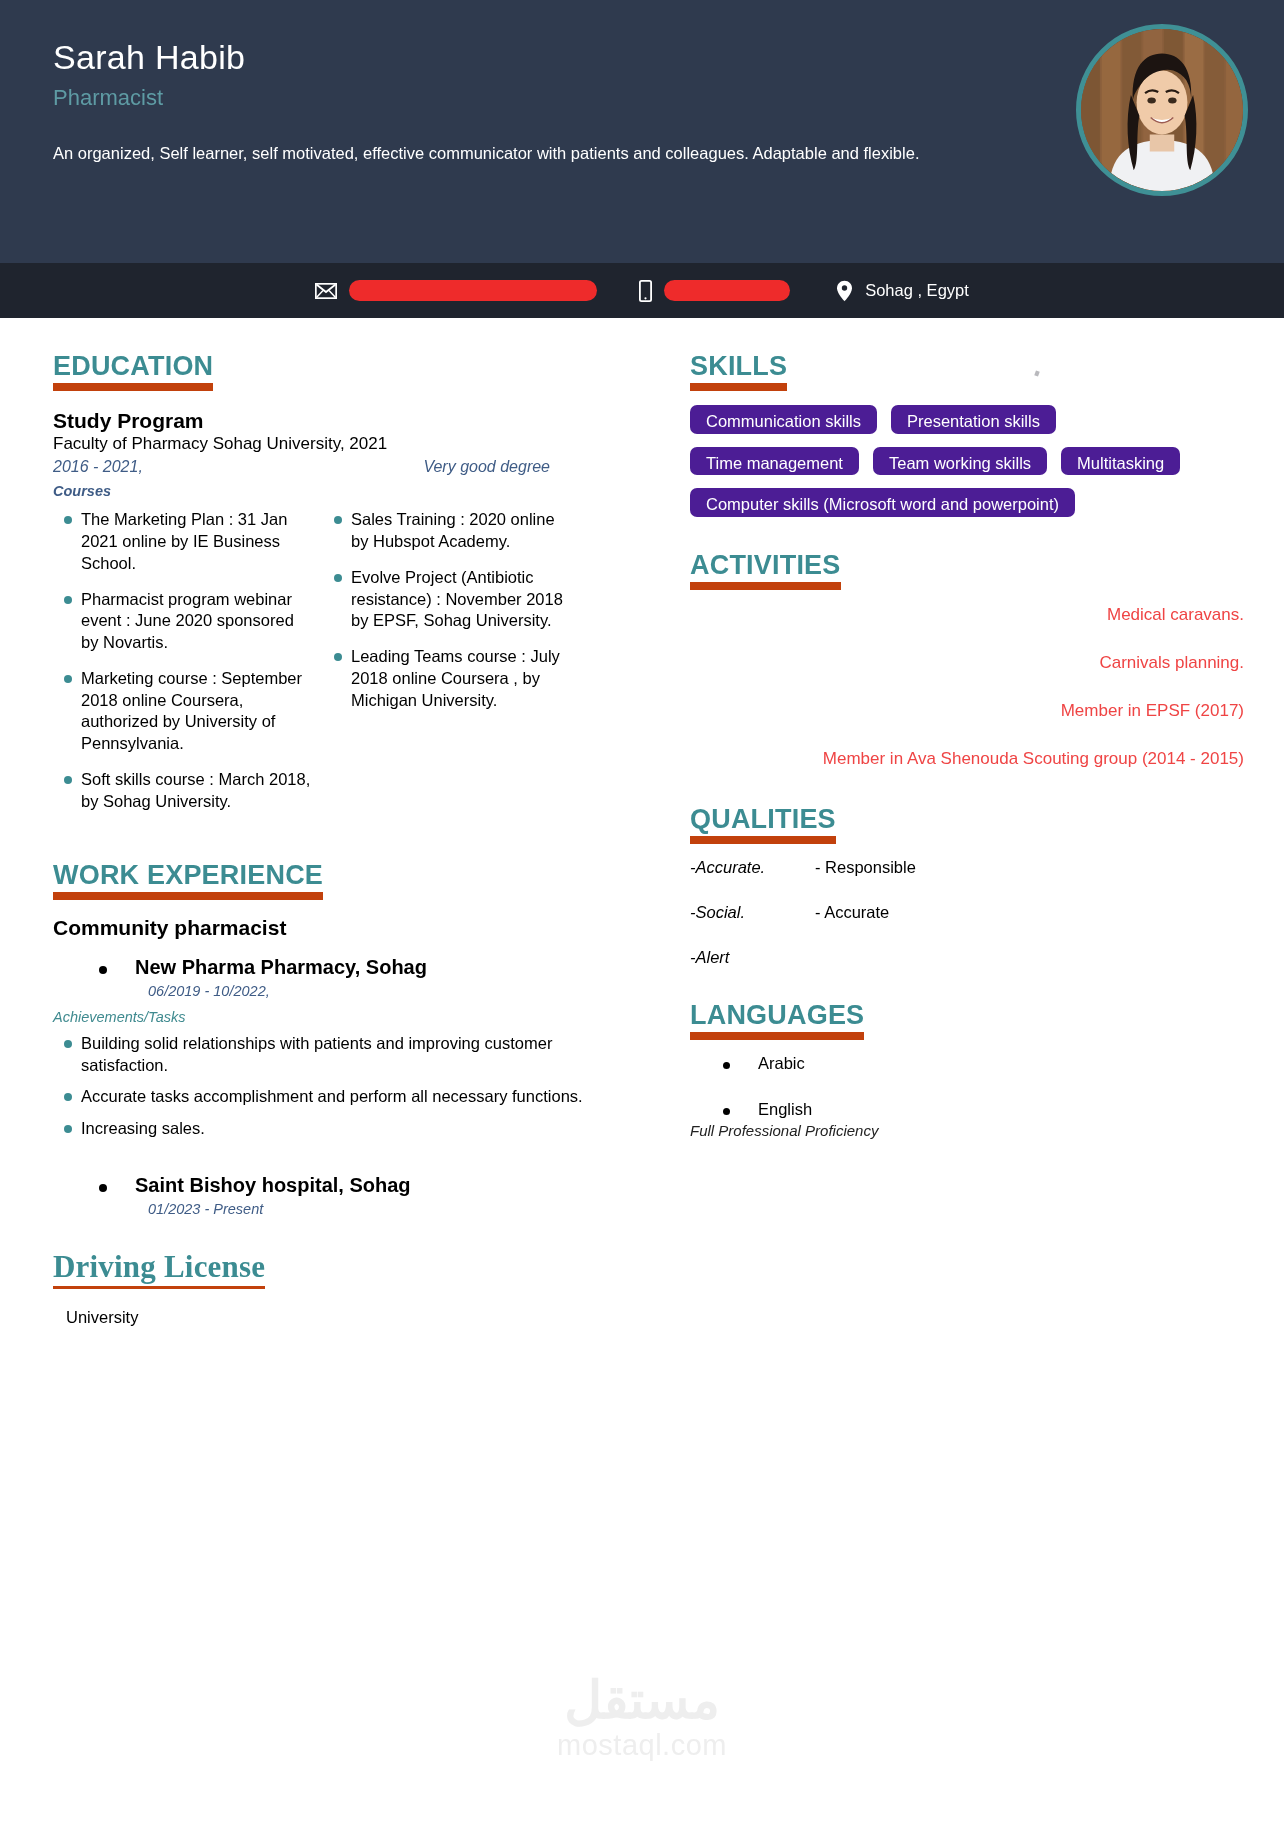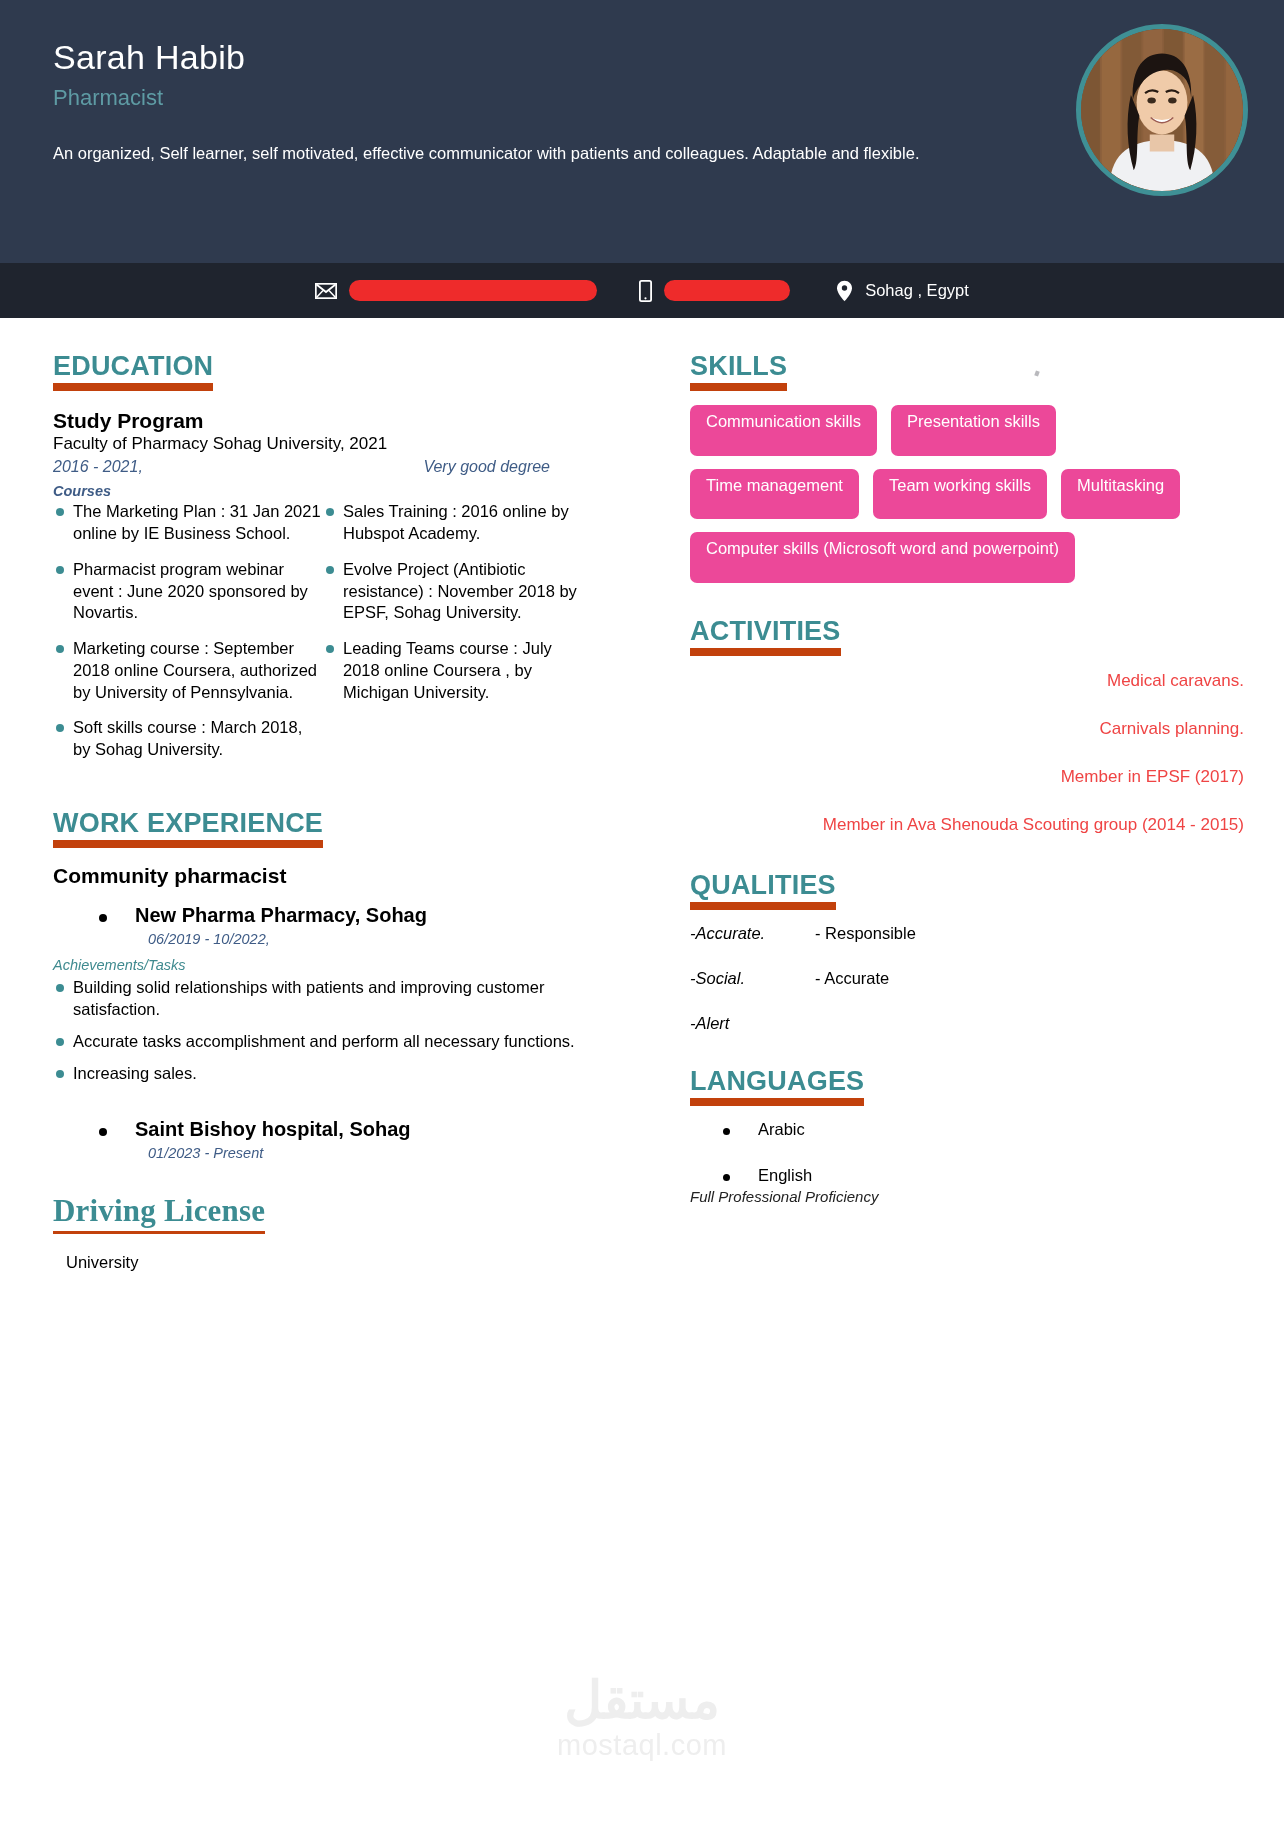--- a/index.html
+++ b/index.html
@@ -156,21 +156,21 @@
   }
   .two-col {
     display: flex;
     gap: 0;
   }
   .two-col .cc { width: 270px; }
   .two-col .cc:last-child { width: 260px; }
 
   ul.tealdots {
     list-style: none;
-    margin: 0;
+    margin: 8px;
     padding: 0;
   }
   ul.tealdots > li {
     position: relative;
     padding-left: 20px;
     margin-bottom: 14px;
     font-size: 16.5px;
     line-height: 1.32;
     color: #000000;
   }
@@ -234,24 +234,24 @@
   }
 
   
   .chips {
     display: flex;
     flex-wrap: wrap;
     gap: 13px 14px;
     max-width: 500px;
   }
   .chip {
-    background: #ec4899;
+    background: #4c1d95;
     color: #ffffff;
     border-radius: 7px;
-    padding: 8px 16px 26px 16px;
+    padding: 8px 16px 4px 16px;
     font-size: 16.5px;
     line-height: 1;
     white-space: nowrap;
   }
   .dot-artifact {
     position: absolute;
     left: 1035px;
     top: 371px;
     width: 4px;
     height: 5px;
@@ -429,21 +429,21 @@
           <div class="cc">
             <ul class="tealdots">
               <li>The Marketing Plan : 31 Jan 2021 online by IE Business School.</li>
               <li>Pharmacist program webinar event : June 2020 sponsored by Novartis.</li>
               <li>Marketing course : September 2018 online Coursera, authorized by University of Pennsylvania.</li>
               <li>Soft skills course : March 2018, by Sohag University.</li>
             </ul>
           </div>
           <div class="cc">
             <ul class="tealdots">
-              <li>Sales Training : 2016 online by Hubspot Academy.</li>
+              <li>Sales Training : 2020 online by Hubspot Academy.</li>
               <li>Evolve Project (Antibiotic resistance) : November 2018 by EPSF, Sohag University.</li>
               <li>Leading Teams course : July 2018 online Coursera , by Michigan University.</li>
             </ul>
           </div>
         </div>
       </div>
 
       <div class="section">
         <div class="sec-head">WORK EXPERIENCE</div>
         <div class="job-role">Community  pharmacist</div>

